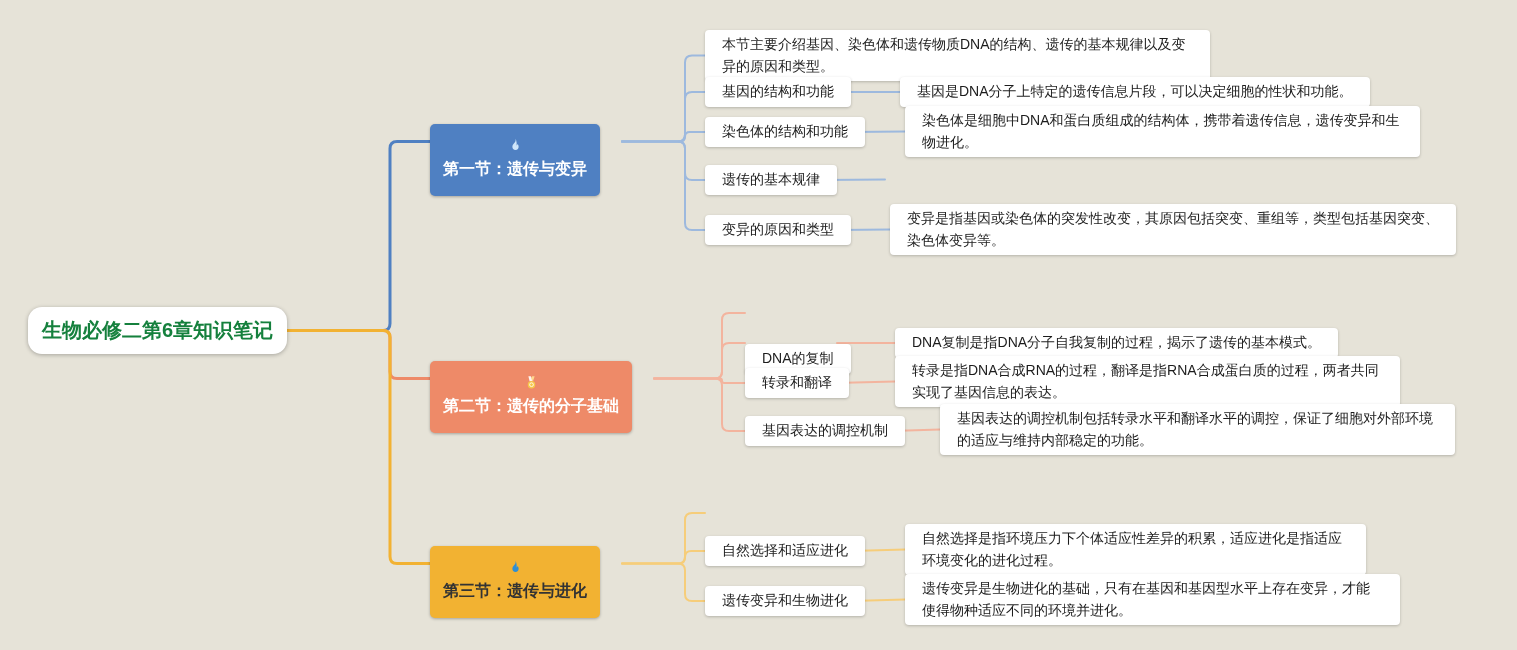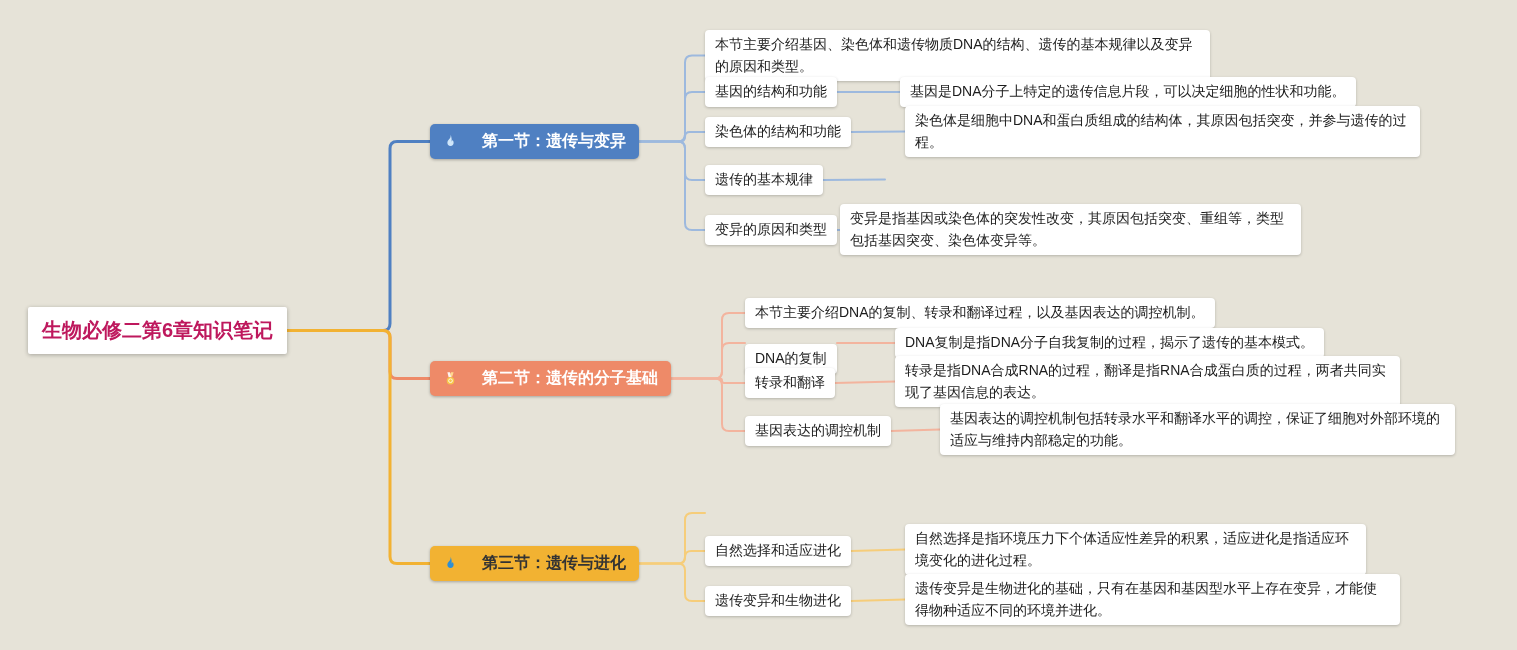--- a/index.html
+++ b/index.html
@@ -4,31 +4,32 @@
 <style>
   html,body{margin:0;padding:0;background:#e6e3d8;}
   #canvas{
     position:relative;width:1517px;height:650px;background:#e6e3d8;
     font-family:"Liberation Sans","DejaVu Sans",sans-serif;overflow:hidden;
   }
   #links{position:absolute;left:0;top:0;width:1517px;height:650px;z-index:0;}
   .node{
     position:absolute;z-index:1;background:#ffffff;border-radius:4px;
     box-shadow:0 1px 3px rgba(0,0,0,.22);color:#1c1c1c;font-size:14px;
-    line-height:1.55;padding:4px 10px;white-space:nowrap;box-sizing:border-box;
+    line-height:1.55;padding:4px 17px;white-space:nowrap;box-sizing:border-box;
   }
   .wrap{white-space:normal;}
   .root{
-    font-size:20px;font-weight:700;padding:8px 14px;border-radius:2px;color:#be185d;
+    font-size:20px;font-weight:700;padding:8px 14px;border-radius:14px;color:#15803d;
     box-shadow:0 1px 4px rgba(0,0,0,.28);
   }
   .section{
-    display:flex;align-items:center;gap:24px;color:#fff;font-weight:700;
-    font-size:16px;padding:5px 13px;border-radius:5px;
+    display:flex;align-items:center;gap:4px;color:#fff;font-weight:700;
+    font-size:16px;padding:14px 13px;border-radius:5px;
     box-shadow:0 1px 3px rgba(0,0,0,.28);
+    flex-direction:column;
   }
   .section .icon{display:flex;align-items:center;}
   #s1{background:#4f80c2;}
   #s2{background:#ee8a68;}
   #s3{background:#f2b232;color:#333333;}
 </style>
 </head>
 <body>
 
 <div id="canvas">
@@ -89,26 +90,25 @@
           <path d="M12 1c.8 3.2-.4 5.2-2 7C8.3 9.9 7 11.6 7 14a5 5 0 0 0 10 0c0-1.7-.6-3.2-1.5-4.5-.3 1-.9 1.8-1.8 2.3C14.4 8.9 13.6 4 12 1z"></path>
         </svg>
     </span>
     <span>第三节：遗传与进化</span>
   </div>
 
   <div class="node wrap" id="b1i" style="left:705px;top:30px;width:505px">本节主要介绍基因、染色体和遗传物质DNA的结构、遗传的基本规律以及变异的原因和类型。</div>
   <div class="node" id="b1t1" style="left:705px;top:77px">基因的结构和功能</div>
   <div class="node" id="b1t2" style="left:705px;top:117px">染色体的结构和功能</div>
   <div class="node" id="b1d1" style="left:900px;top:77px">基因是DNA分子上特定的遗传信息片段，可以决定细胞的性状和功能。</div>
-  <div class="node wrap" id="b1d2" style="left:905px;top:106px;width:515px">染色体是细胞中DNA和蛋白质组成的结构体，其原因包括突变，并参与遗传的过程。</div>
+  <div class="node wrap" id="b1d2" style="left:905px;top:106px;width:515px">染色体是细胞中DNA和蛋白质组成的结构体，携带着遗传信息，遗传变异和生物进化。</div>
   <div class="node" id="b1t3" style="left:705px;top:165px">遗传的基本规律</div>
   <div class="node" id="b1t4" style="left:705px;top:215px">变异的原因和类型</div>
-  <div class="node wrap" id="b1d4" style="left:840px;top:204px;width:461px">变异是指基因或染色体的突发性改变，其原因包括突变、重组等，类型包括基因突变、染色体变异等。</div>
+  <div class="node wrap" id="b1d4" style="left:890px;top:204px;width:566px">变异是指基因或染色体的突发性改变，其原因包括突变、重组等，类型包括基因突变、染色体变异等。</div>
 
-  <div class="node" id="b2i" style="left:745px;top:298px">本节主要介绍DNA的复制、转录和翻译过程，以及基因表达的调控机制。</div>
   <div class="node" id="b2t1" style="left:745px;top:344px">DNA的复制</div>
   <div class="node" id="b2d1" style="left:895px;top:328px">DNA复制是指DNA分子自我复制的过程，揭示了遗传的基本模式。</div>
   <div class="node" id="b2t2" style="left:745px;top:368px">转录和翻译</div>
   <div class="node wrap" id="b2d2" style="left:895px;top:356px;width:505px">转录是指DNA合成RNA的过程，翻译是指RNA合成蛋白质的过程，两者共同实现了基因信息的表达。</div>
   <div class="node" id="b2t3" style="left:745px;top:416px">基因表达的调控机制</div>
   <div class="node wrap" id="b2d3" style="left:940px;top:404px;width:515px">基因表达的调控机制包括转录水平和翻译水平的调控，保证了细胞对外部环境的适应与维持内部稳定的功能。</div>
 
   <div class="node" id="b3t1" style="left:705px;top:536px">自然选择和适应进化</div>
   <div class="node wrap" id="b3d1" style="left:905px;top:524px;width:461px">自然选择是指环境压力下个体适应性差异的积累，适应进化是指适应环境变化的进化过程。</div>
   <div class="node" id="b3t2" style="left:705px;top:586px">遗传变异和生物进化</div>

